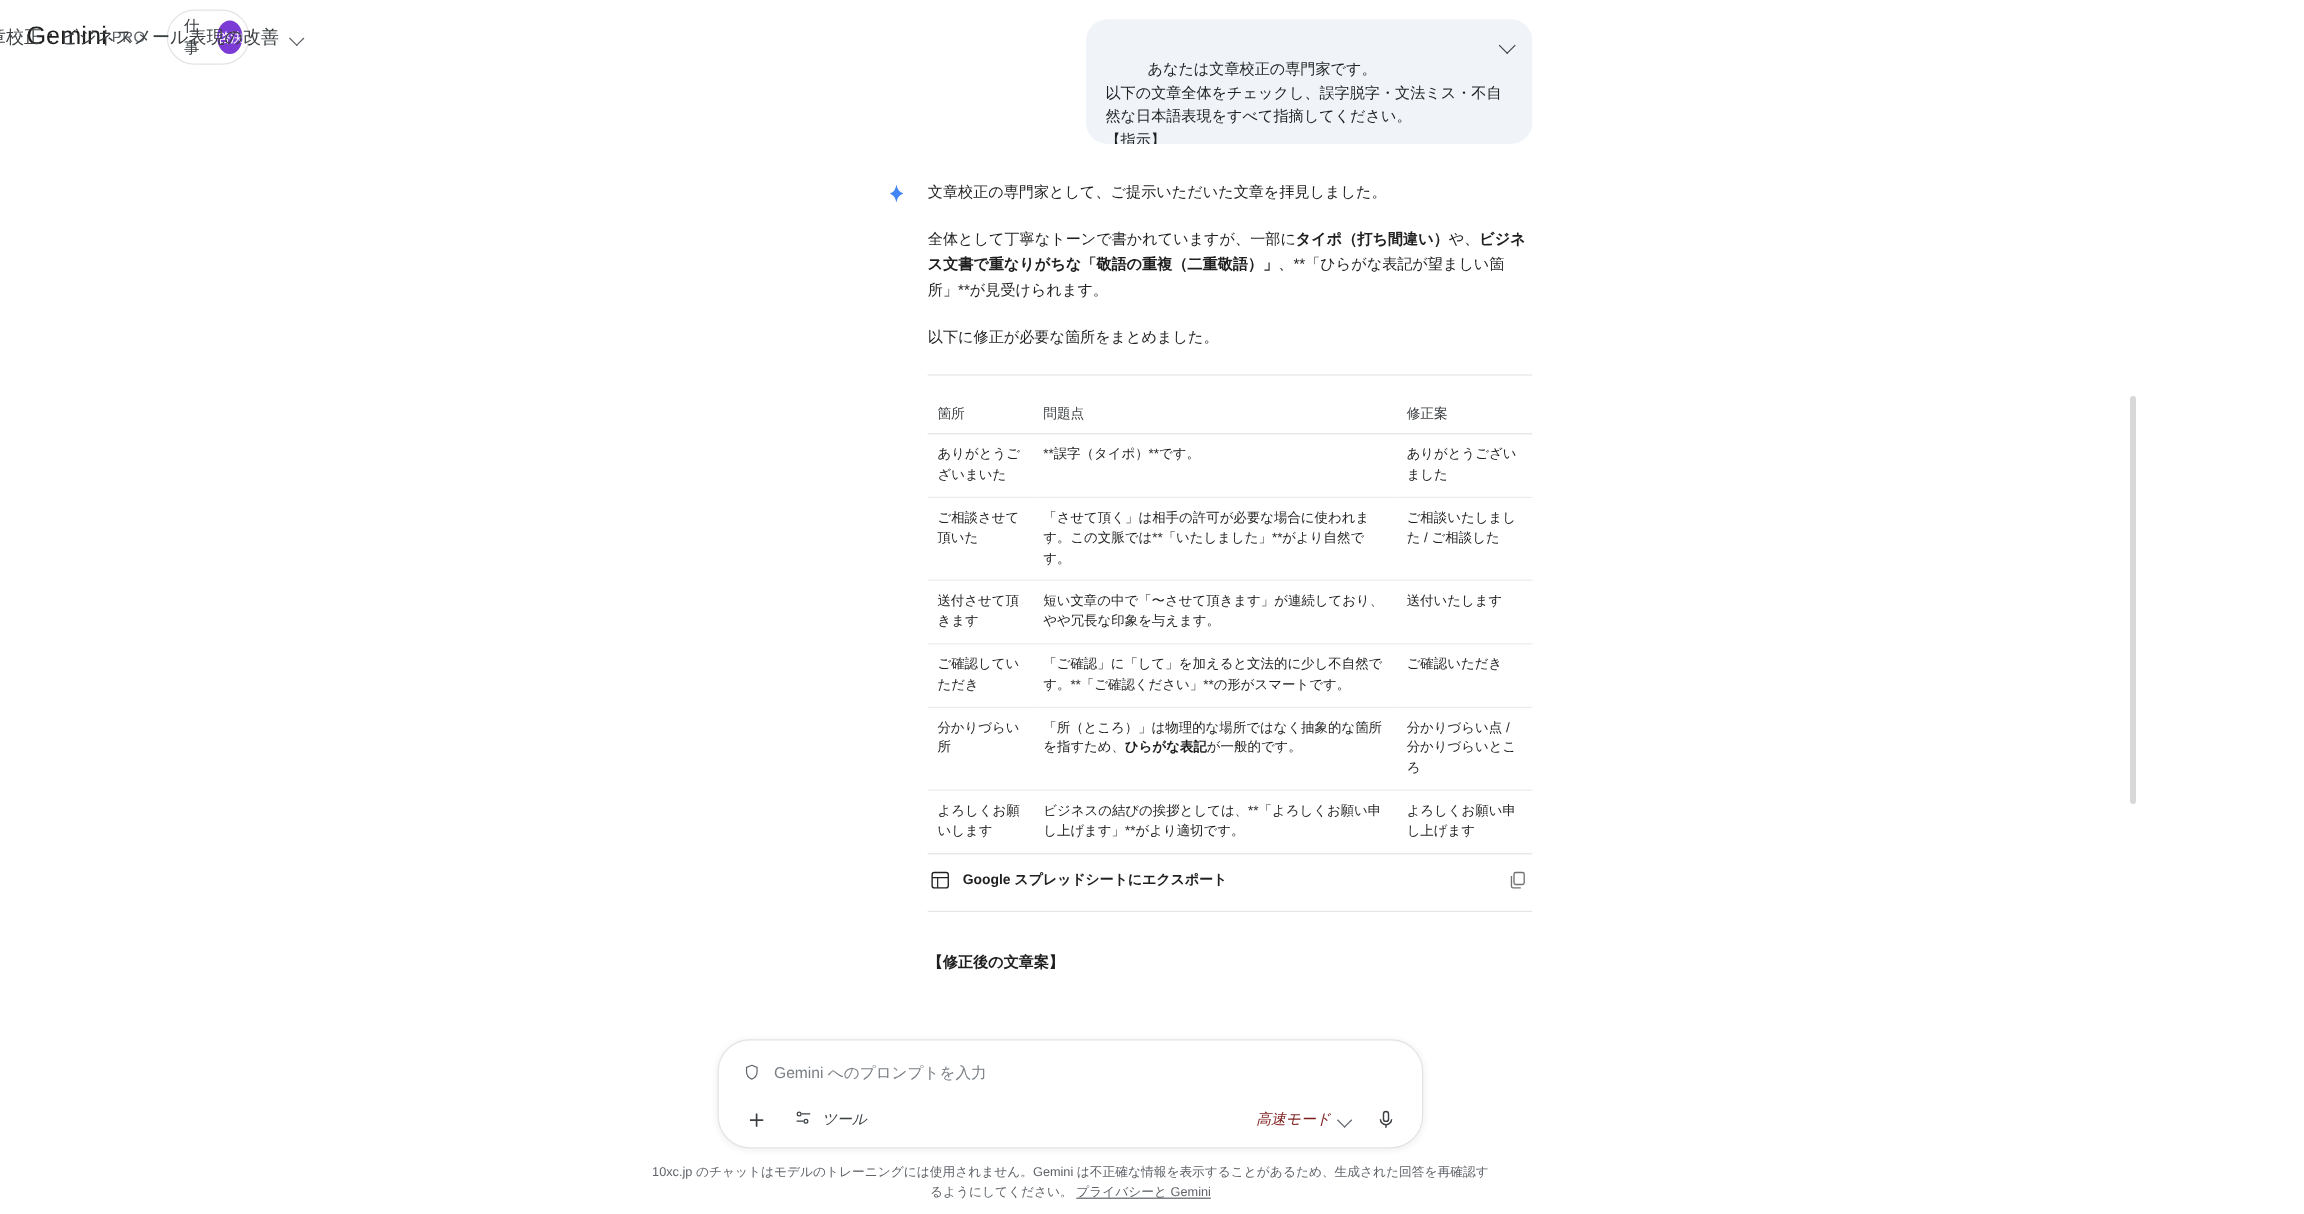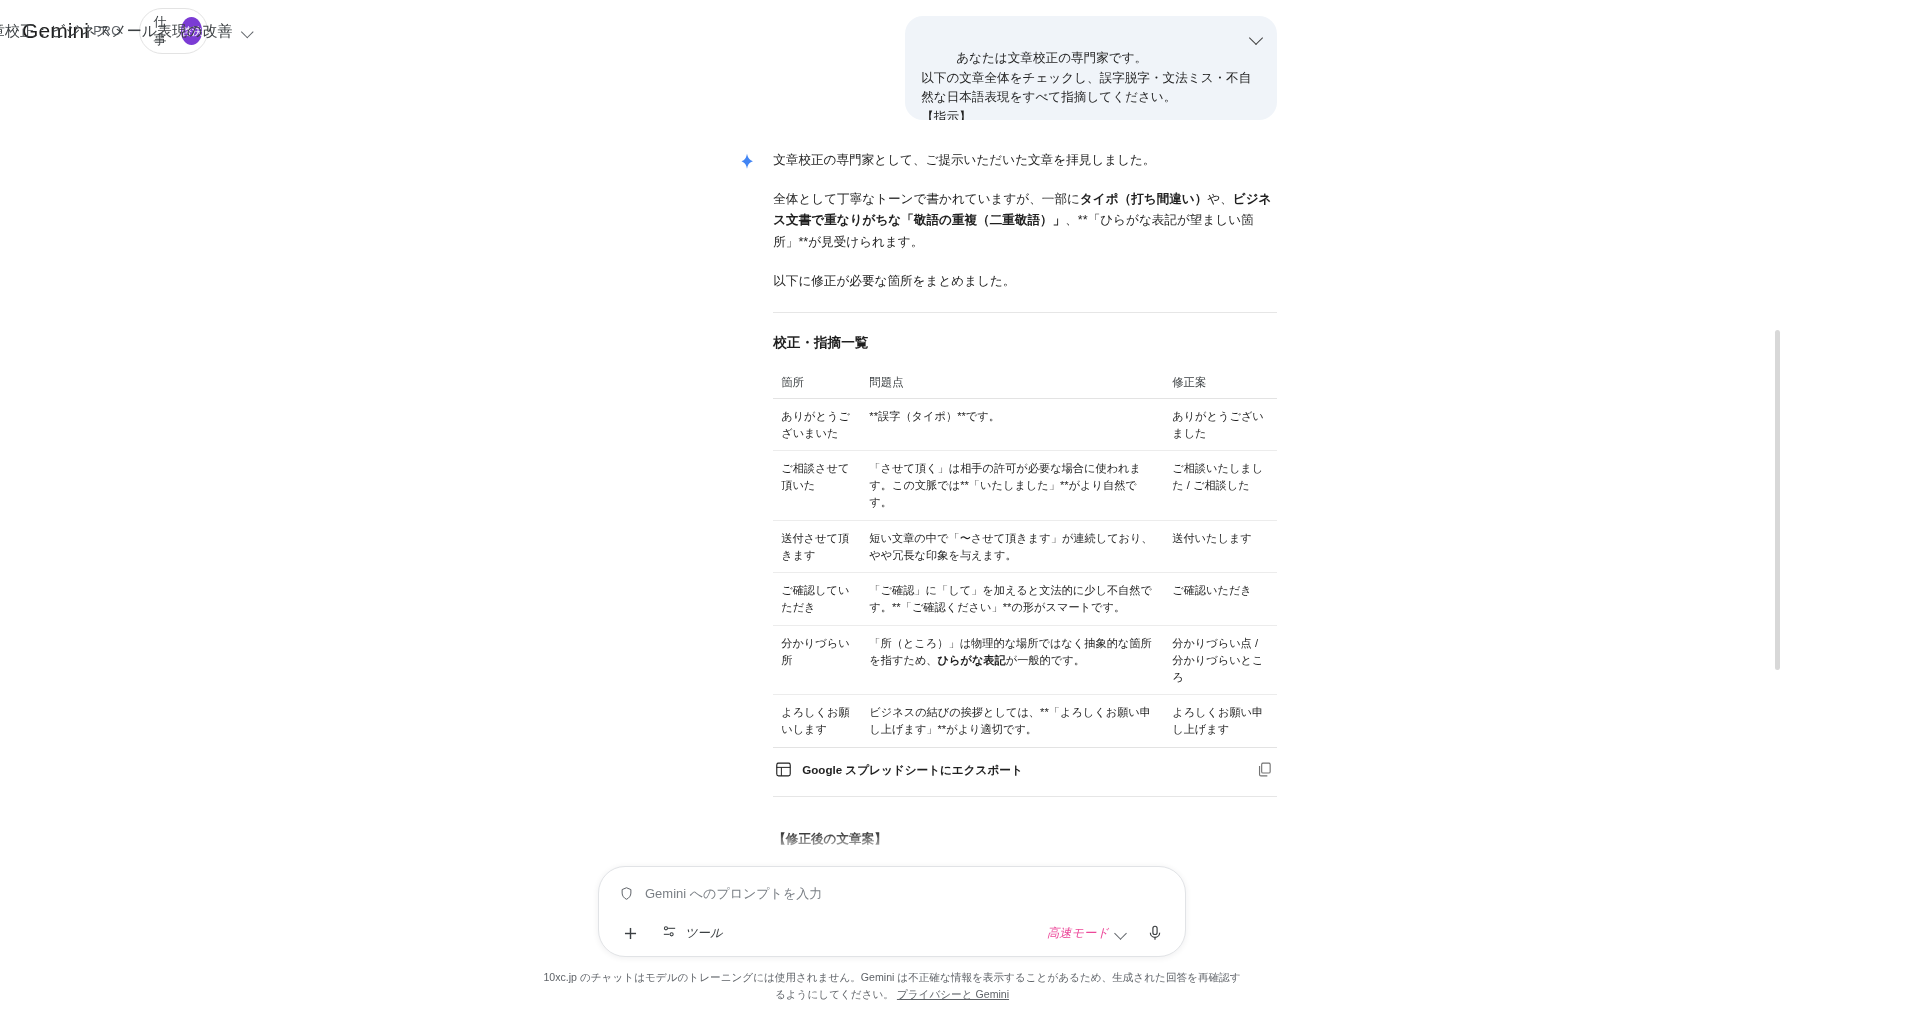--- a/index.html
+++ b/index.html
@@ -308,21 +308,21 @@
     color: #3c4043;
     cursor: pointer;
     padding: 3px 4px;
   }
   .mode-select {
     margin-left: auto;
     display: flex;
     align-items: center;
     gap: 6px;
     font-size: 12.3px;
-    color: #ec4899;
+    color: #7f1d1d;
     cursor: pointer;
   }
   .mic-btn {
     width: 24px; height: 24px;
     display: flex; align-items: center; justify-content: center;
     cursor: pointer;
   }
   .disclaimer {
     width: 700px;
     margin: 12px auto 0 auto;
@@ -382,21 +382,20 @@
           <p>文章校正の専門家として、ご提示いただいた文章を拝見しました。</p>
 
           <p>
             <span>全体として丁寧なトーンで書かれていますが、一部に</span><b>タイポ（打ち間違い）</b><span>や、</span><b>ビジネス文書で重なりがちな「敬語の重複（二重敬語）」</b><span>、**「ひらがな表記が望ましい箇所」**が見受けられます。</span>
           </p>
 
           <p>以下に修正が必要な箇所をまとめました。</p>
 
           <hr class="hr">
 
-          <div class="sec-title">校正・指摘一覧</div>
 
           <table class="proof">
             <colgroup>
                 <col class="c1">
                 <col class="c2">
                 <col class="c3">
               </colgroup>
             <thead>
               <tr>
                 <th>箇所</th>

